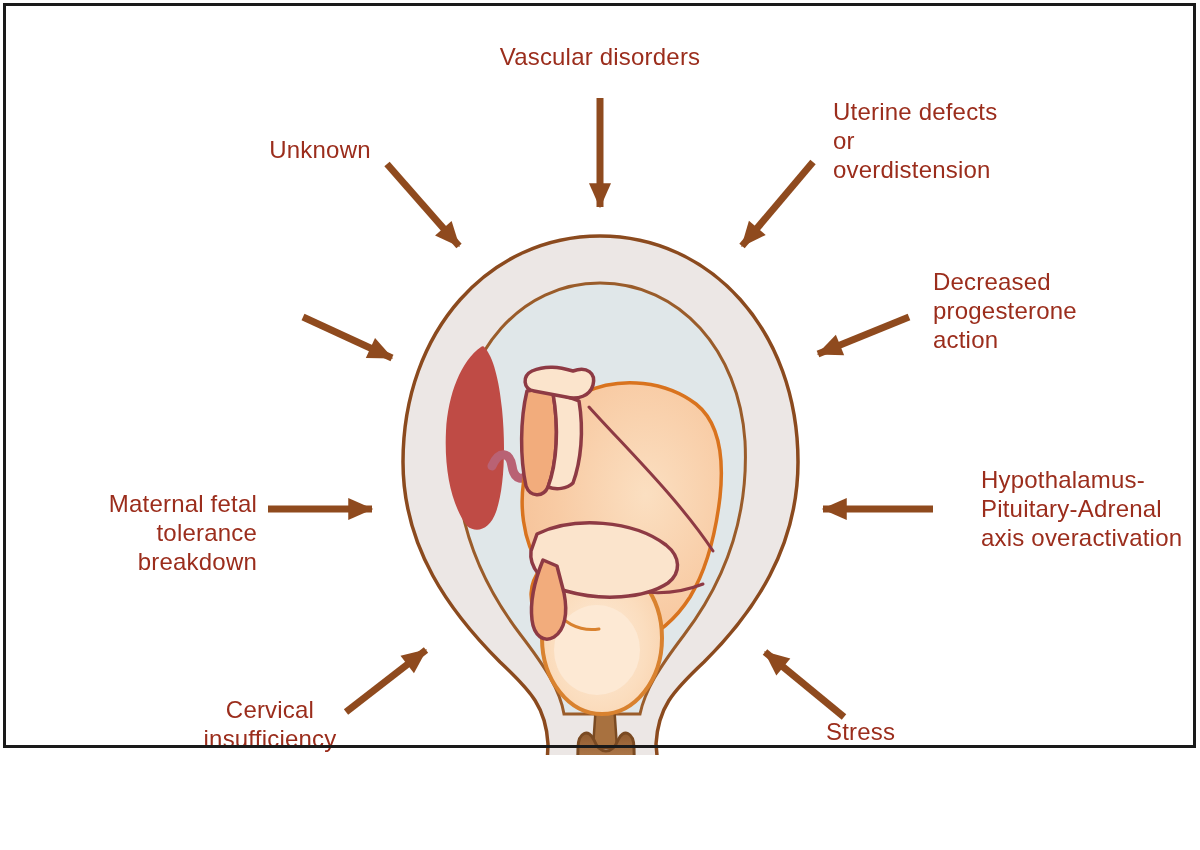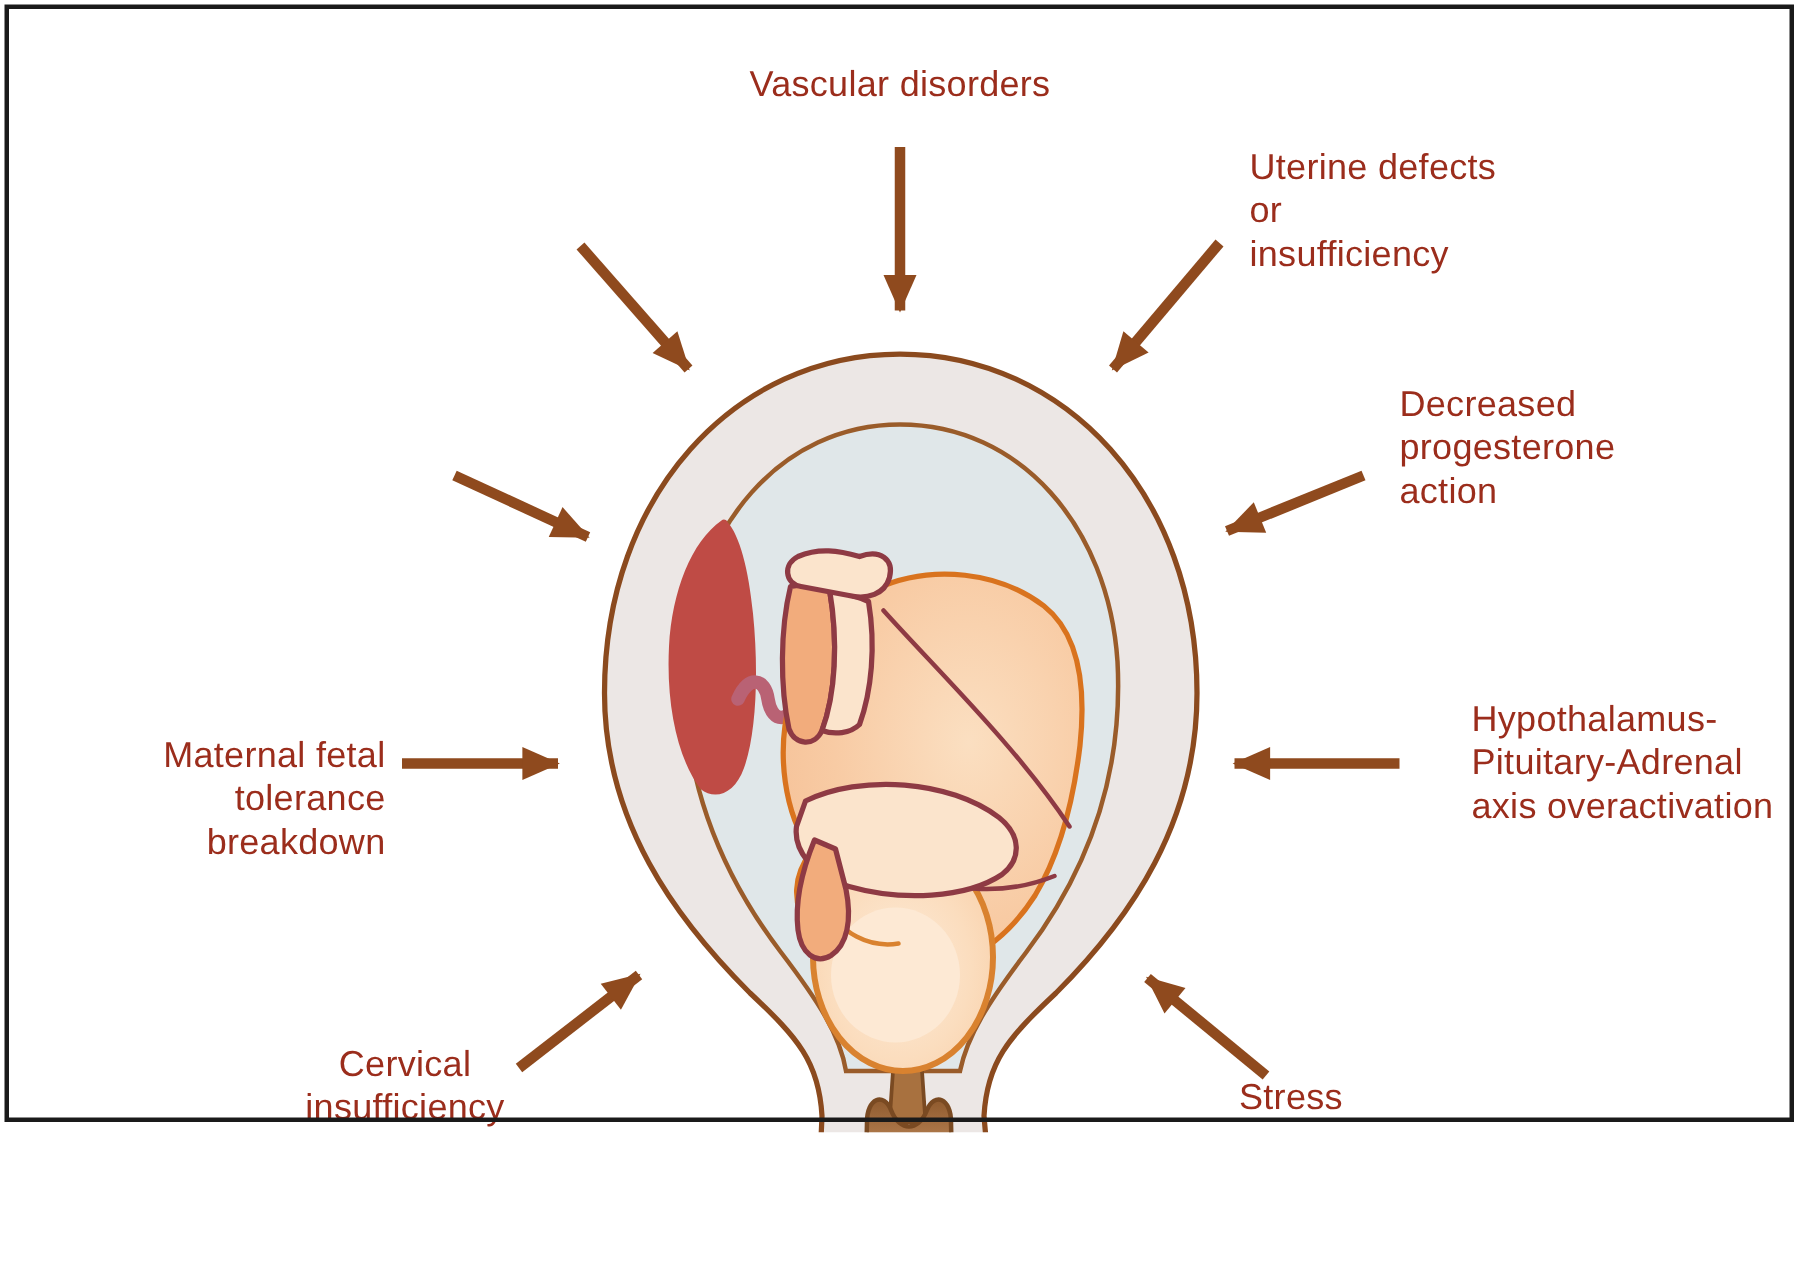--- a/index.html
+++ b/index.html
@@ -177,27 +177,28 @@
       <line x1="909" y1="317" x2="818" y2="354" marker-end="url(#ah)"></line>
       <line x1="268" y1="509" x2="372" y2="509" marker-end="url(#ah)"></line>
       <line x1="933" y1="509" x2="823" y2="509" marker-end="url(#ah)"></line>
       <line x1="346" y1="712" x2="426" y2="650" marker-end="url(#ah)"></line>
       <line x1="844" y1="717" x2="765" y2="652" marker-end="url(#ah)"></line>
     </g>
   </svg>
 
   <div class="label ta-c" style="left:440px; top:42px;  width:320px;">Vascular disorders</div>
 
+  <div class="label ta-c" style="left:230px; top:135px; width:180px;">Unknown</div>
 
   <div class="label ta-l" style="left:833px; top:97px;  width:230px;">Uterine defects
 or
-insufficiency</div>
-
-
-  <div class="label ta-l" style="left:933px; top:255px; width:220px;">Decreased
+overdistension</div>
+
+
+  <div class="label ta-l" style="left:933px; top:267px; width:220px;">Decreased
 progesterone
 action</div>
 
   <div class="label ta-r" style="left:67px;  top:489px; width:190px;">Maternal fetal
 tolerance
 breakdown</div>
 
   <div class="label ta-l" style="left:944px; top:465px; width:230px;margin-left:37px;">Hypothalamus-
 Pituitary-Adrenal
 axis overactivation</div>

